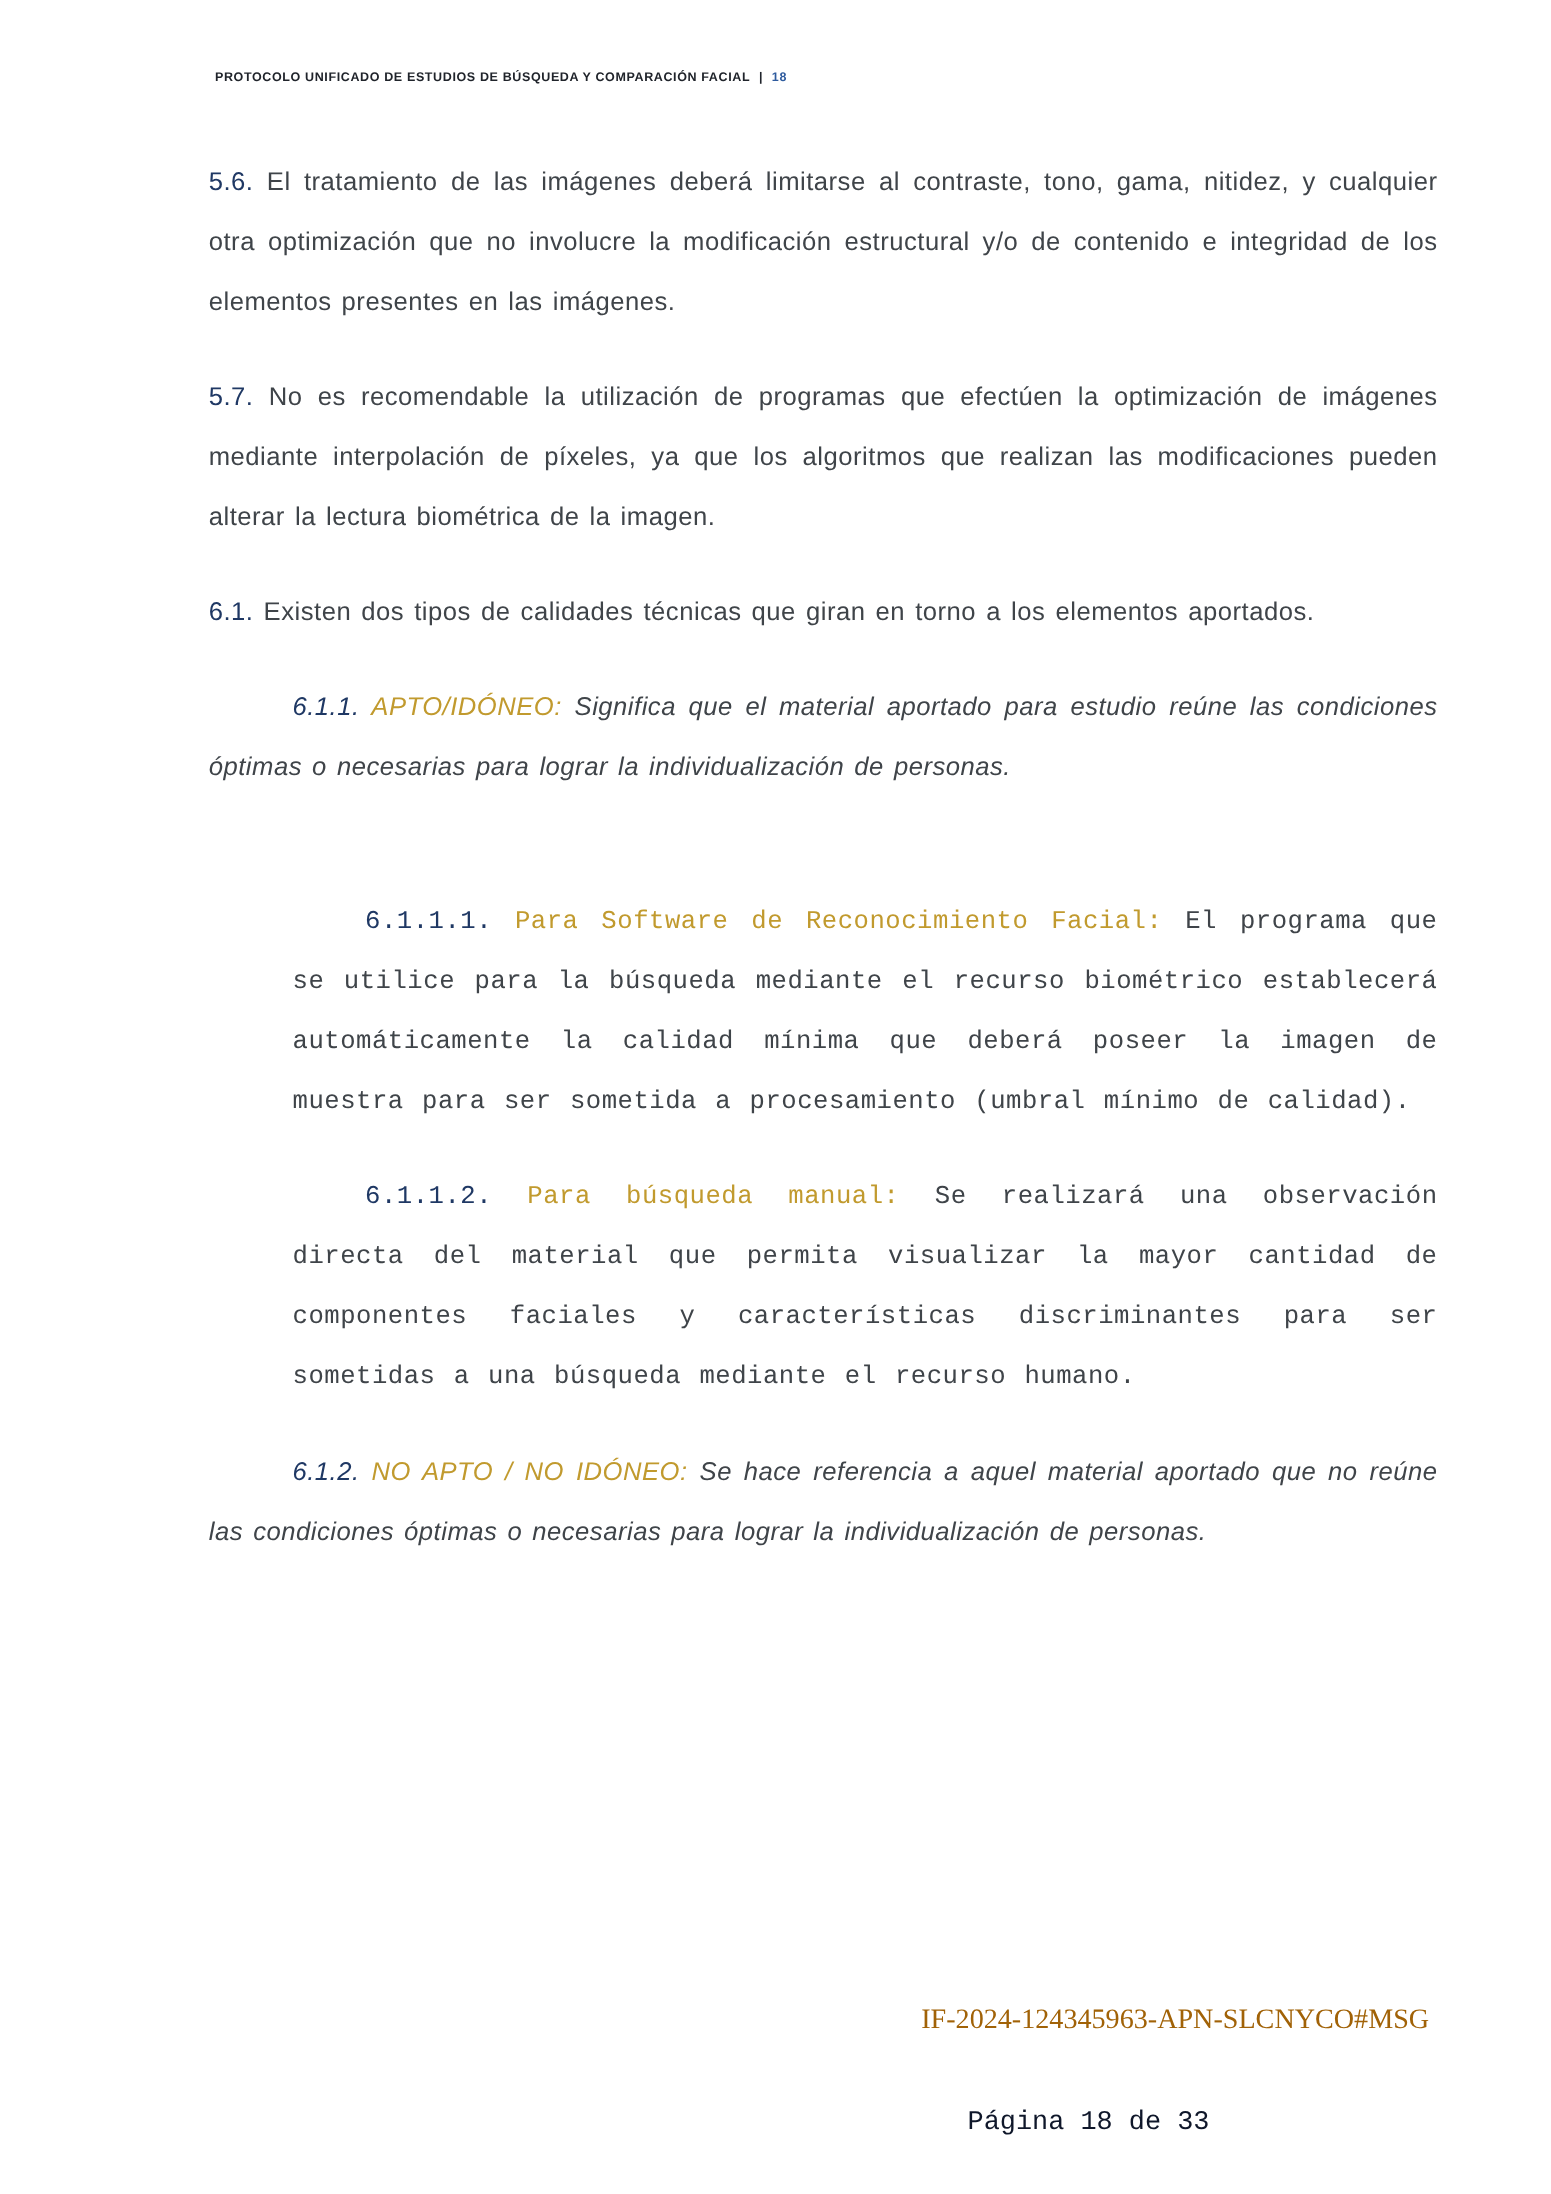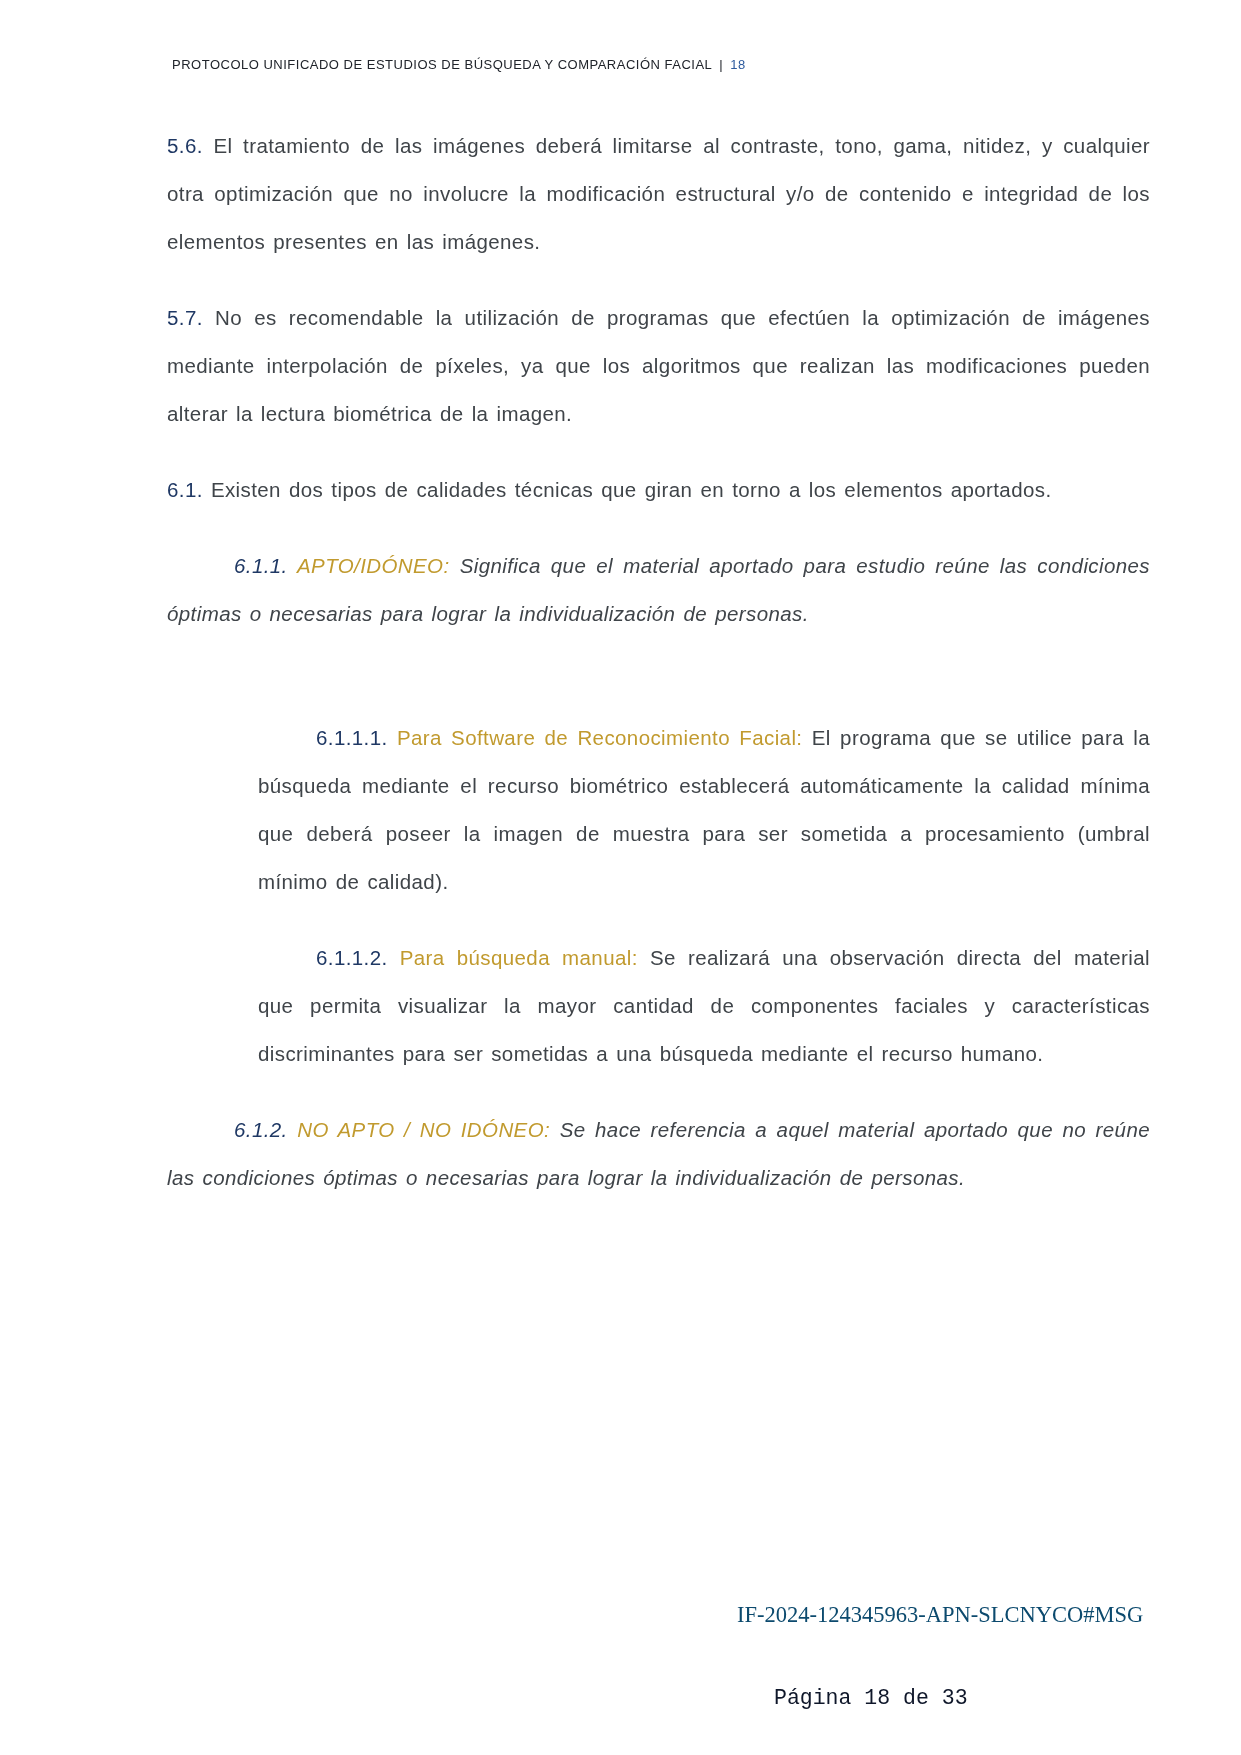--- a/index.html
+++ b/index.html
@@ -14,22 +14,22 @@
     background: #ffffff;
     overflow: hidden;
     font-family: "Liberation Sans", sans-serif;
   }
 
   
   .header {
     position: absolute;
     top: 57px;
     left: 172px;
-    font-size: 13px;
-    font-weight: 400;
+    font-size: 10px;
+    font-weight: 700;
     letter-spacing: 0.5px;
     color: var(--header-text, #20242b);
     white-space: nowrap;
   }
   .header .sep { margin: 0 7px; color: var(--header-text, #20242b); }
   .header .pagenum { color: var(--header-blue, #2e5b9e); }
 
   
   .content {
     position: absolute;
@@ -45,35 +45,35 @@
     word-spacing: 2px;
     color: var(--body-text, #3f4449);
     text-align: justify;
   }
   .heading {
     color: var(--navy, #1f3864);
     font-weight: 700;
     text-align: left;
   }
   .level-1 { text-indent: 67px; font-style: italic; }
-  .level-2 { margin-left: 91px; text-indent: 58px; }
+  .level-2 { margin-left: 67px; text-indent: 58px; font-family: Liberation Mono, monospace; }
   [data-name="paragraph-6-1-1-1"] { margin-top: 76px; }
 
   .seg-number  { color: var(--navy, #1f3864); }
   .seg-keyword { color: var(--gold, #c19a2e); }
   .seg-text    { color: inherit; }
 
   
   .footer-ref {
     position: absolute;
     left: 737px;
     top: 1602px;
     font-family: "Liberation Serif", serif;
     font-size: 22.5px;
-    color: #0c4a6e;
+    color: #a16207;
     white-space: nowrap;
   }
   .footer-page {
     position: absolute;
     left: 774px;
     top: 1686px;
     font-family: Liberation Mono, monospace;
     font-size: 21.5px;
     color: #0f172a;
     white-space: nowrap;

